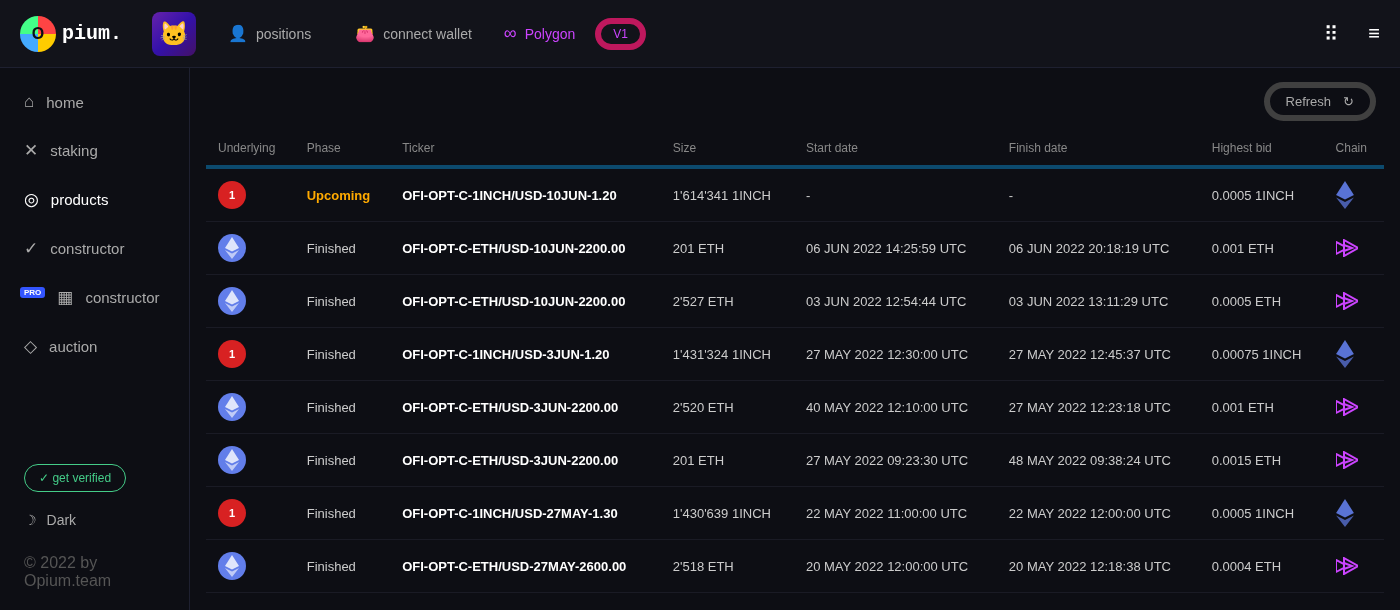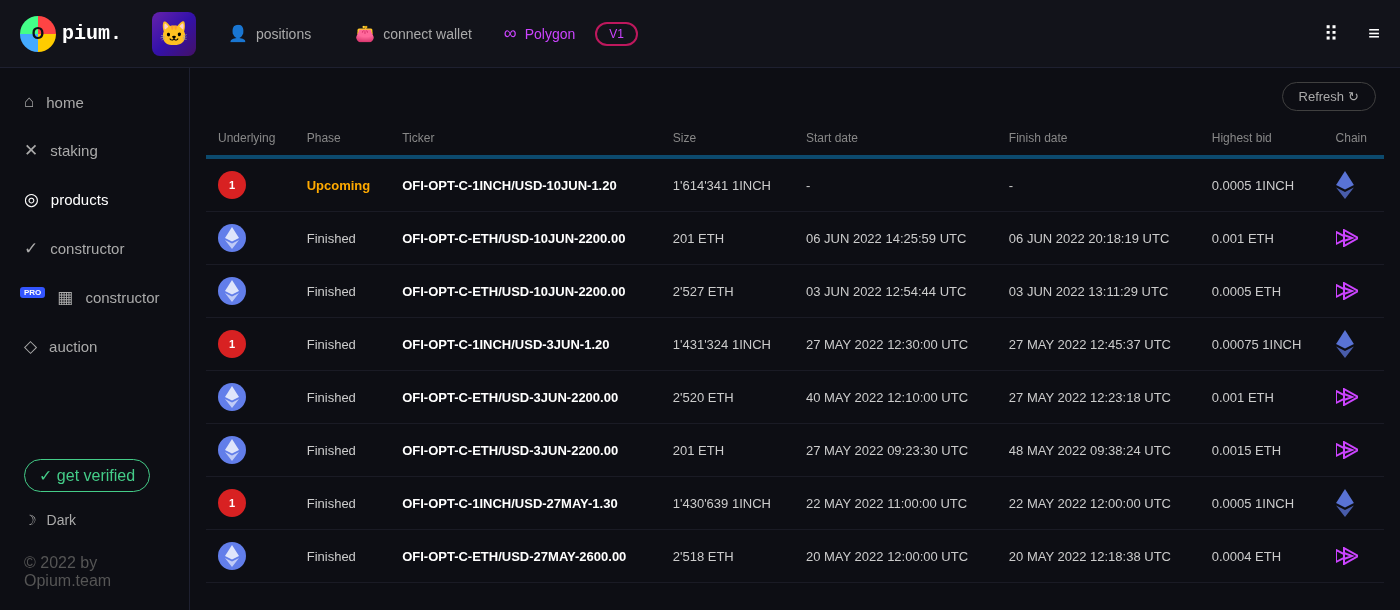--- a/index.html
+++ b/index.html
@@ -78,21 +78,21 @@
     .nav-item .nav-icon { font-size: 16px; }
     .nav-chain {
       display: flex;
       align-items: center;
       gap: 8px;
       color: #cc44ff;
       font-size: 14px;
     }
     .chain-icon { font-size: 18px; color: #cc44ff; }
     .v1-badge {
-      border: 2px solid #be185d;
+      border: 6px solid #be185d;
       color: #cc44ff;
       border-radius: 20px;
       padding: 3px 12px;
       font-size: 12px;
       cursor: pointer;
     }
     .nav-spacer { flex: 1; }
     .grid-icon {
       color: #fff;
       font-size: 20px;
@@ -146,21 +146,21 @@
     }
     .sidebar-bottom {
       margin-top: auto;
       padding: 10px 24px;
     }
     .get-verified-btn {
       border: 1px solid #44cc88;
       color: #44cc88;
       border-radius: 20px;
       padding: 6px 14px;
-      font-size: 16px;
+      font-size: 12px;
       display: flex;
       align-items: center;
       gap: 6px;
       cursor: pointer;
       width: fit-content;
       margin-bottom: 14px;
     }
     .dark-mode-item {
       display: flex;
       align-items: center;
@@ -185,22 +185,22 @@
     }
     .refresh-bar {
       display: flex;
       justify-content: flex-end;
       padding: 14px 24px 10px;
       align-items: center;
     }
     .refresh-btn {
       display: flex;
       align-items: center;
-      gap: 4px;
-      border: 1px solid #404040;
+      gap: 12px;
+      border: 6px solid #404040;
       border-radius: 20px;
       padding: 6px 16px;
       color: #aaa;
       cursor: pointer;
       font-size: 13px;
       background: transparent;
       text-align: right;
     }
 
     

